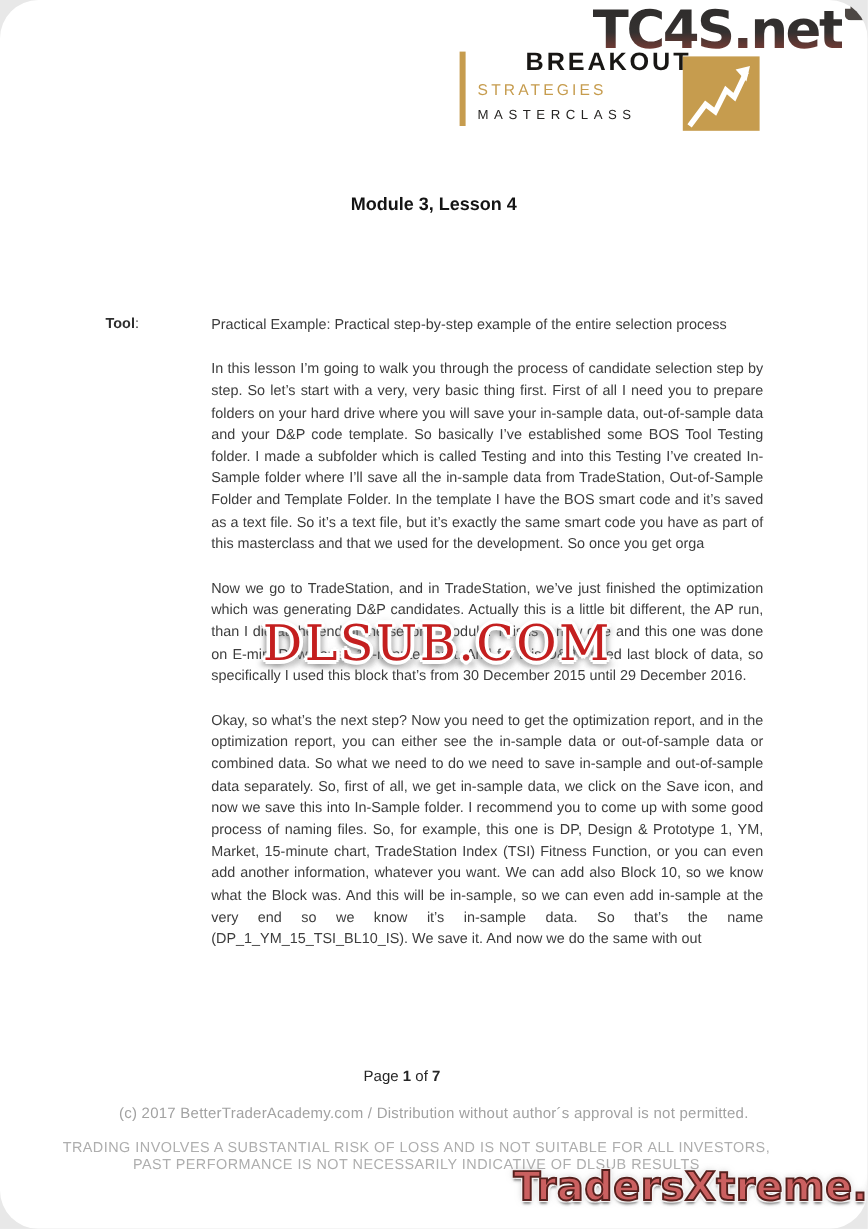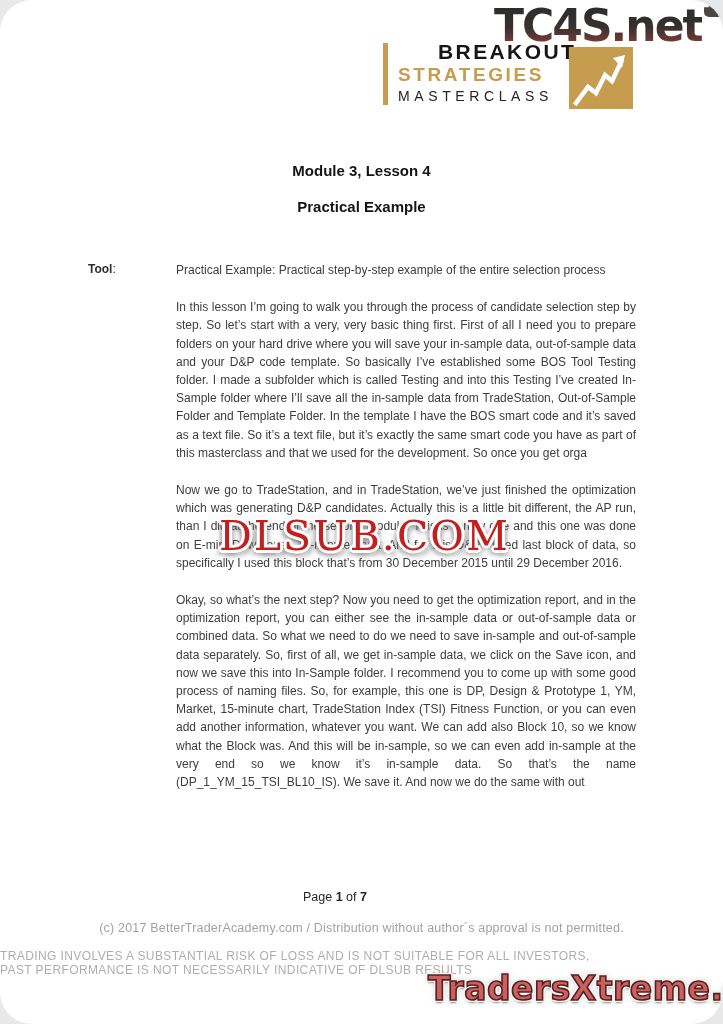--- a/index.html
+++ b/index.html
@@ -27,22 +27,22 @@
     position:absolute;left:704px;top:2px;width:17px;height:15px;
     background:#4d4744;border-radius:2px 3px 2px 5px;z-index:6;
     clip-path:polygon(0 35%,28% 35%,28% 0,78% 0,78% 30%,100% 30%,100% 100%,0 100%);
   }
 
   
   .logo{position:absolute;left:383px;top:41px;width:252px;height:70px;z-index:2;}
   .logo-bar{position:absolute;left:0;top:2px;width:5px;height:62px;background:var(--gold,#c69c4e);}
   .logo-text{position:absolute;left:15px;top:0;white-space:nowrap;}
   .logo-text .l1{font-size:21px;font-weight:bold;letter-spacing:2.4px;color:#181614;line-height:22px;margin-left:40px;}
-  .logo-text .l2{font-size:19px;font-weight:bold;letter-spacing:2.6px;color:var(--gold,#c69c4e);line-height:21px;margin-top:1px;}
-  .logo-text .l3{font-size:14px;font-weight:normal;letter-spacing:4.6px;color:#262422;line-height:16px;margin-top:3px;}
+  .logo-text .l2{font-size:13px;font-weight:normal;letter-spacing:2.6px;color:var(--gold,#c69c4e);line-height:21px;margin-top:1px;}
+  .logo-text .l3{font-size:11px;font-weight:normal;letter-spacing:4.6px;color:#262422;line-height:16px;margin-top:3px;}
   .logo-icon{position:absolute;left:186px;top:6px;width:64px;height:62px;background:var(--gold,#c69c4e);}
   .logo-icon svg{display:block;width:100%;height:100%;}
 
   
   .heading{position:absolute;left:0;top:161px;width:723px;text-align:center;}
   .heading .h1,.heading .h2{font-size:15px;font-weight:bold;color:#141414;line-height:19px;}
   .heading .h2{margin-top:17px;}
 
   
   .transcript{position:absolute;left:88px;top:261px;width:548px;}
@@ -66,21 +66,21 @@
       -4px 4px 4px rgba(110,110,110,.75),4px 5px 5px rgba(110,110,110,.7),
       0 0 7px rgba(140,140,140,.6);
   }
 
   
   .footer-page{position:absolute;left:0;top:890px;width:670px;text-align:center;
     font-size:12.5px;color:#262626;}
   .footer-page .b{font-weight:bold;}
   .footer-copy{position:absolute;left:0;top:921px;width:723px;text-align:center;
     font-size:12.5px;letter-spacing:.2px;color:var(--footer-gray,#a2a2a2);}
-  .footer-disc{position:absolute;left:0;top:949px;width:694px;
+  .footer-disc{position:absolute;left:0;top:949px;width:694px;text-align:center;
     font-size:12px;letter-spacing:.4px;line-height:14px;color:#aeaeae;}
 
   
   .wm-tx{
     position:absolute;left:428px;top:971px;z-index:8;
     font-family:"DejaVu Sans",sans-serif;font-weight:bold;
     font-size:33px;letter-spacing:.5px;white-space:nowrap;line-height:1.1;
     color:#cb6060;
     -webkit-text-stroke:1.6px #55201d;
     text-shadow:
@@ -106,21 +106,20 @@
     <div class="logo-icon">
       <svg viewBox="0 0 64 62" xmlns="http://www.w3.org/2000/svg">
         <path d="M7 56 L19 40 L27 46 L36 28 L43 34 L52 15" fill="none" stroke="#ffffff" stroke-width="4.5" stroke-linecap="square" stroke-linejoin="miter"></path>
         <path d="M44 11 L56 8 L53 21 Z" fill="#ffffff"></path>
       </svg>
     </div>
   </div>
 
   <div class="heading">
     <div class="h1">Module 3, Lesson 4</div>
-    <div class="h2">Practical Example</div>
   </div>
 
   <div class="transcript">
     <div class="speaker"><span class="sp-name">Tool</span><span class="sp-colon">:</span></div>
     <div class="paras">
       <p>Practical Example: Practical step-by-step example of the entire selection process</p>
       <p>In this lesson I’m going to walk you through the process of candidate selection step by step. So let’s start with a very, very basic thing first. First of all I need you to prepare folders on your hard drive where you will save your in-sample data, out-of-sample data and your D&amp;P code template. So basically I’ve established some BOS Tool Testing folder. I made a subfolder which is called Testing and into this Testing I’ve created In-Sample folder where I’ll save all the in-sample data from TradeStation, Out-of-Sample Folder and Template Folder. In the template I have the BOS smart code and it’s saved as a text file. So it’s a text file, but it’s exactly the same smart code you have as part of this masterclass and that we used for the development. So once you get orga</p>
       <p>Now we go to TradeStation, and in TradeStation, we’ve just finished the optimization which was generating D&amp;P candidates. Actually this is a little bit different, the AP run, than I did at the end of the second module. This is a new one and this one was done on E-mini Dow Jones 15-minute chart. And for this D&amp;P I used last block of data, so specifically I used this block that’s from 30 December 2015 until 29 December 2016.</p>
       <p>Okay, so what’s the next step? Now you need to get the optimization report, and in the optimization report, you can either see the in-sample data or out-of-sample data or combined data. So what we need to do we need to save in-sample and out-of-sample data separately. So, first of all, we get in-sample data, we click on the Save icon, and now we save this into In-Sample folder. I recommend you to come up with some good process of naming files. So, for example, this one is DP, Design &amp; Prototype 1, YM, Market, 15-minute chart, TradeStation Index (TSI) Fitness Function, or you can even add another information, whatever you want. We can add also Block 10, so we know what the Block was. And this will be in-sample, so we can even add in-sample at the very end so we know it’s in-sample data. So that’s the name (DP_1_YM_15_TSI_BL10_IS). We save it. And now we do the same with out</p>
     </div>

